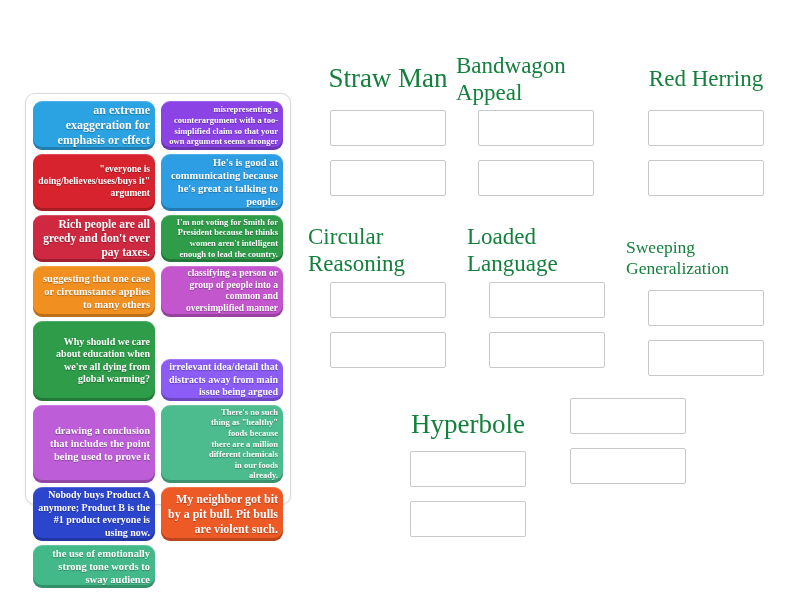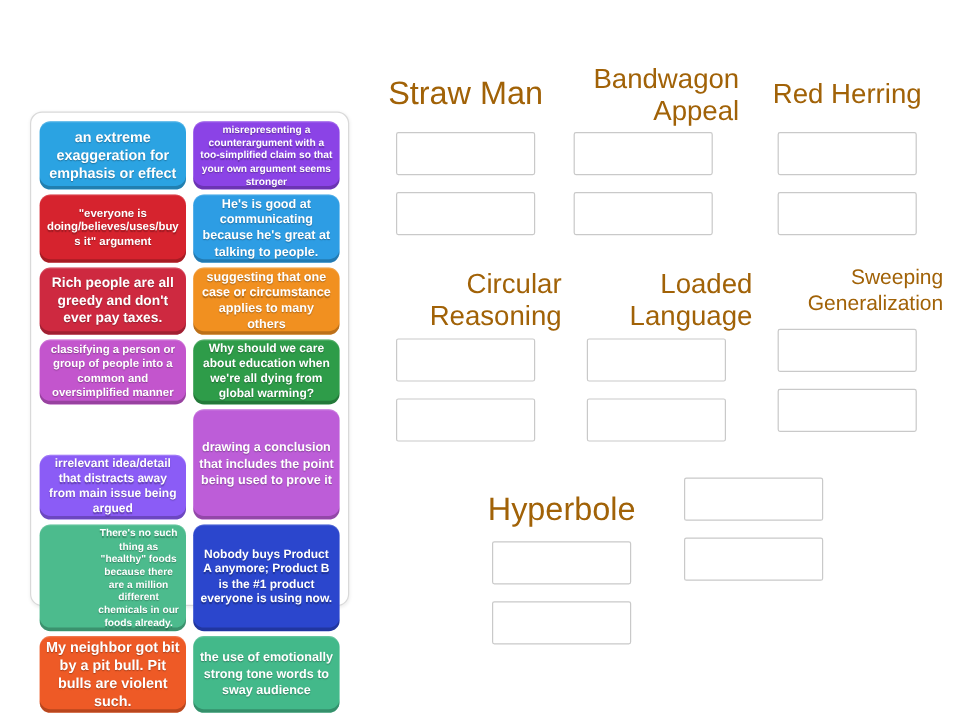--- a/index.html
+++ b/index.html
@@ -4,52 +4,53 @@
 <style>
   html,body{margin:0;padding:0;background:#fff;}
   .board{position:relative;width:800px;height:600px;background:#ffffff;overflow:hidden;
          font-family:"Liberation Sans","DejaVu Sans",sans-serif;}
 
   
   .panel{position:absolute;left:25px;top:93px;width:266px;height:412px;background:#fff;
          border:1px solid #d9d9d9;border-radius:10px;box-shadow:0 1px 3px rgba(0,0,0,.07);
          box-sizing:border-box;padding:7px;display:grid;grid-template-columns:1fr 1fr;gap:4px 6px;}
   .card{border-radius:9px;color:#fff;font-weight:bold;display:flex;align-items:center;justify-content:center;
-        text-align:center;padding:2px 5px;box-sizing:border-box;line-height:1.25;cursor:grab;
+        text-align:right;padding:2px 5px;box-sizing:border-box;line-height:1.25;cursor:grab;
         box-shadow:inset 0 -3px 0 rgba(0,0,0,.22), inset 0 1px 0 rgba(255,255,255,.18);
-        text-shadow:0 1px 1px rgba(0,0,0,.3);overflow-wrap:anywhere;}
+        text-shadow:0 1px 1px rgba(0,0,0,.3);overflow-wrap:anywhere;font-family:Liberation Serif, serif;}
   .fs1{font-size:8.5px;} .fs2{font-size:9.5px;} .fs3{font-size:10px;}
   .fs4{font-size:10.5px;} .fs5{font-size:11.5px;} .fs6{font-size:12px;}
 
   
   .group{position:absolute;width:160px;display:flex;flex-direction:column;align-items:center;}
-  .hdr{display:flex;align-items:center;justify-content:center;text-align:right;color:#a16207;
-       line-height:1.18;width:100%;}
+  .hdr{display:flex;align-items:center;justify-content:center;text-align:left;color:#15803d;
+       line-height:1.18;width:100%;font-family:Liberation Serif, serif;}
   .slots{display:flex;flex-direction:column;gap:14px;align-items:center;}
   .slot{width:116px;height:36px;background:#fff;border:1px solid #c9c9c9;border-radius:2px;box-sizing:border-box;}
 
   .g1{left:308px;top:48px;} .g2{left:456px;top:48px;} .g3{left:626px;top:48px;}
   .g1 .hdr,.g2 .hdr,.g3 .hdr{height:62px;}
-  .g4{left:308px;top:218px;} .g5{left:467px;top:218px;} .g6{left:626px;top:210px;}
+  .g4{left:308px;top:218px;} .g5{left:467px;top:218px;} .g6{left:626px;top:226px;}
   .g4 .hdr,.g5 .hdr,.g6 .hdr{height:64px;}
   .g7{left:388px;top:398px;} .g8{left:548px;top:398px;}
   .g7 .hdr,.g8 .hdr{height:53px;}
   .h-xl{font-size:27px;} .h-lg{font-size:23px;} .h-md{font-size:21px;} .h-sm{font-size:17.5px;}
 </style>
 </head>
 <body>
 
 <div class="board">
 
   <div class="panel">
     <div class="card fs6" style="background-color: rgb(43, 163, 226);">an extreme exaggeration for emphasis or effect</div>
     <div class="card fs1" style="background-color: rgb(139, 67, 230);">misrepresenting a counterargument with a too-simplified claim so that your own argument seems stronger</div>
     <div class="card fs2" style="background-color: rgb(214, 35, 46);">"everyone is doing/believes/uses/buys it" argument</div>
     <div class="card fs4" style="background-color: rgb(45, 157, 228);">He's is good at communicating because he's great at talking to people.</div>
     <div class="card fs5" style="background-color: rgb(206, 41, 64);">Rich people are all greedy and don't ever pay taxes.</div>
+    <div class="card fs1" style="background-color: rgb(46, 156, 73);">I'm not voting for Smith for President because he thinks women aren't intelligent enough to lead the country.</div>
     <div class="card fs4" style="background-color: rgb(241, 144, 32);">suggesting that one case or circumstance applies to many others</div>
     <div class="card fs2" style="background-color: rgb(195, 85, 205);">classifying a person or group of people into a common and oversimplified manner</div>
     <div class="card fs3" style="background-color: rgb(46, 156, 73);">Why should we care about education when we're all dying from global warming?</div>
     <div class="card fs3" style="background-color: #8b5cf6; margin-top: 38px;">irrelevant idea/detail that distracts away from main issue being argued</div>
     <div class="card fs4" style="background-color: rgb(189, 93, 216);">drawing a conclusion that includes the point being used to prove it</div>
     <div class="card fs1" style="background-color: rgb(76, 187, 141); padding-left: 48px;">There's no such thing as "healthy" foods because there are a million different chemicals in our foods already.</div>
     <div class="card fs3" style="background-color: rgb(43, 70, 205);">Nobody buys Product A anymore; Product B is the #1 product everyone is using now.</div>
     <div class="card fs6" style="background-color: rgb(238, 90, 38);">My neighbor got bit by a pit bull. Pit bulls are violent such.</div>
     <div class="card fs4" style="background-color: rgb(67, 185, 138);">the use of emotionally strong tone words to sway audience</div>
   </div>

